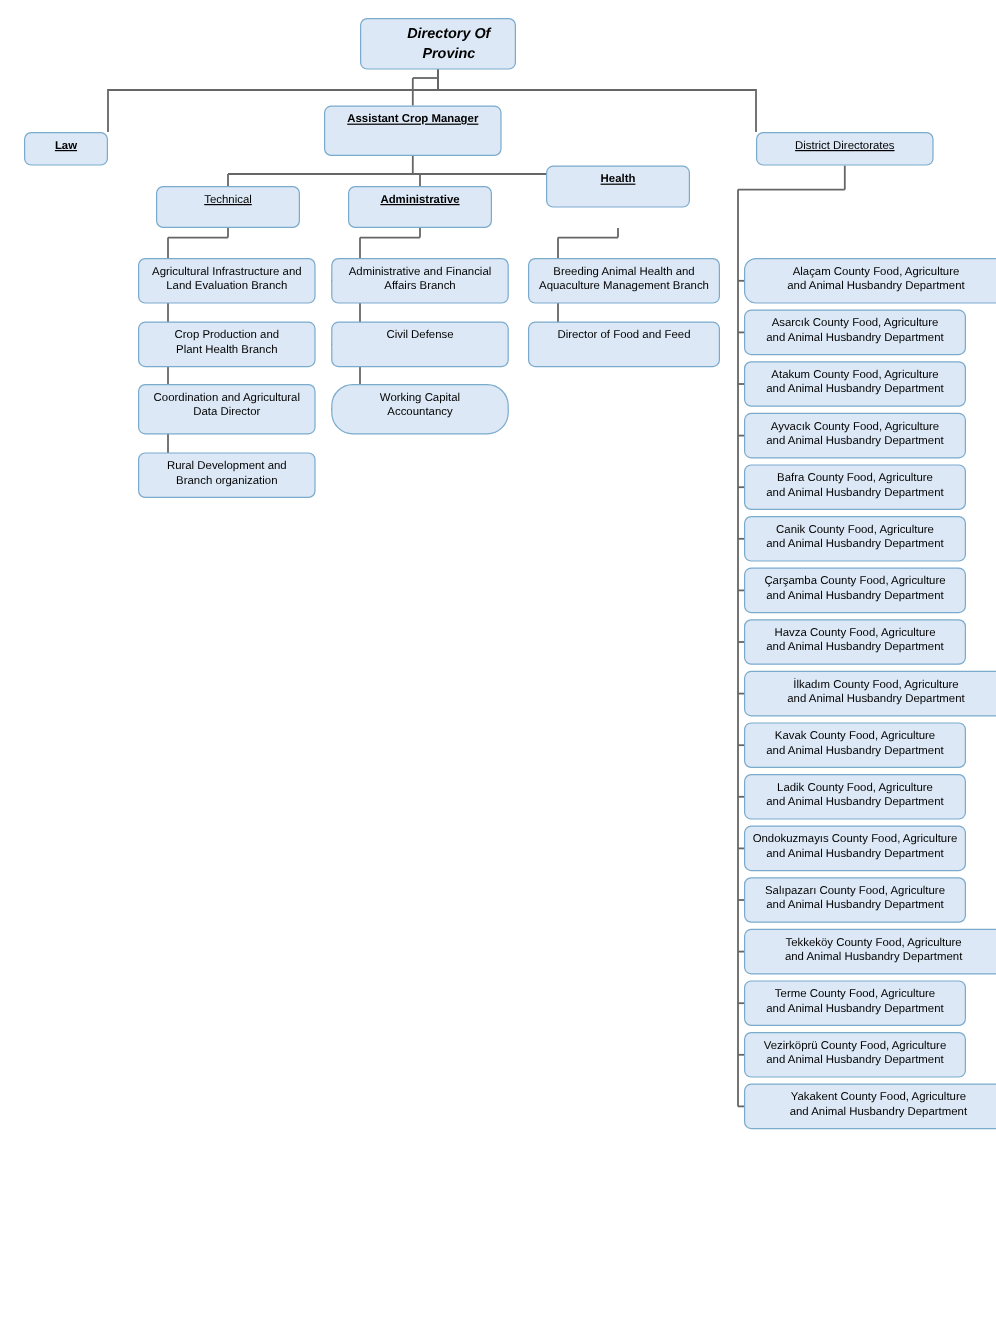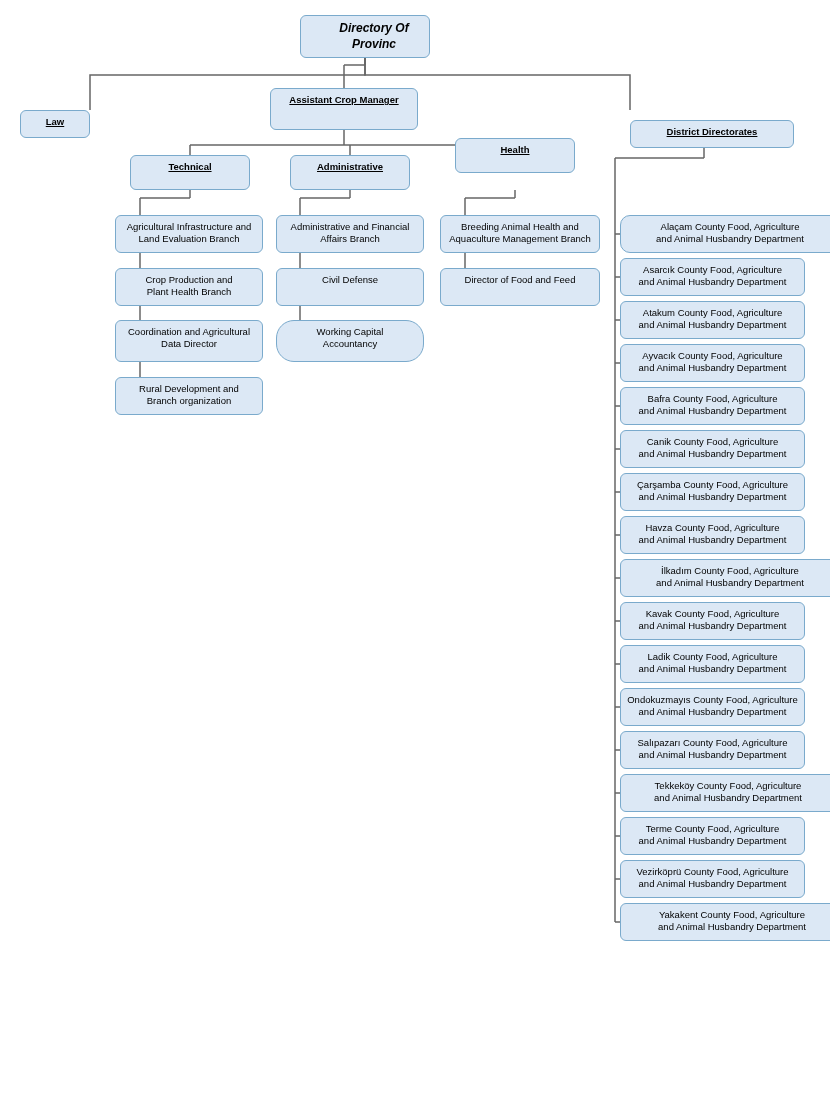--- a/index.html
+++ b/index.html
@@ -94,22 +94,22 @@
       <line x1="615" y1="793" x2="620" y2="793" stroke="#666" stroke-width="1.5"></line>
       <line x1="615" y1="836" x2="620" y2="836" stroke="#666" stroke-width="1.5"></line>
       <line x1="615" y1="879" x2="620" y2="879" stroke="#666" stroke-width="1.5"></line>
       <line x1="615" y1="922" x2="620" y2="922" stroke="#666" stroke-width="1.5"></line>
     </svg>
 
 <div class="node" style="left: 300px; top: 15px; width: 130px; min-height: 40px; font-weight: bold; font-style: italic; font-size: 12px; white-space: pre-line; padding-left: 24px;">Directory Of
 Provinc</div>
     <div class="node" style="left: 20px; top: 110px; width: 70px; min-height: 28px; text-decoration: underline; font-weight: bold; white-space: pre-line;">Law</div>
     <div class="node" style="left: 270px; top: 88px; width: 148px; min-height: 42px; text-decoration: underline; font-weight: bold; white-space: pre-line;">Assistant Crop Manager</div>
-    <div class="node" style="left: 630px; top: 110px; width: 164px; min-height: 28px; text-decoration: underline; font-weight: bold; white-space: pre-line; margin-top: 10px;">District Directorates</div>
-    <div class="node" style="left: 130px; top: 155px; width: 120px; min-height: 35px; text-decoration: underline; font-weight: bold; white-space: pre-line;">Technical</div>
+    <div class="node" style="left: 630px; top: 110px; width: 148px; min-height: 28px; text-decoration: underline; font-weight: normal; white-space: pre-line;">District Directorates</div>
+    <div class="node" style="left: 130px; top: 155px; width: 120px; min-height: 35px; text-decoration: underline; font-weight: normal; white-space: pre-line;">Technical</div>
     <div class="node" style="left: 290px; top: 155px; width: 120px; min-height: 35px; text-decoration: underline; font-weight: bold; white-space: pre-line;">Administrative</div>
     <div class="node" style="left: 455px; top: 138px; width: 120px; min-height: 35px; text-decoration: underline; font-weight: bold; white-space: pre-line;">Health</div>
     <div class="node" style="left: 115px; top: 215px; width: 148px; min-height: 38px; white-space: pre-line;">Agricultural Infrastructure and
 Land Evaluation Branch</div>
     <div class="node" style="left: 276px; top: 215px; width: 148px; min-height: 38px; white-space: pre-line;">Administrative and Financial
 Affairs Branch</div>
     <div class="node" style="left: 440px; top: 215px; width: 160px; min-height: 38px; white-space: pre-line;">Breeding Animal Health and
 Aquaculture Management Branch</div>
     <div class="node" style="left: 115px; top: 268px; width: 148px; min-height: 38px; white-space: pre-line;">Crop Production and
 Plant Health Branch</div>

